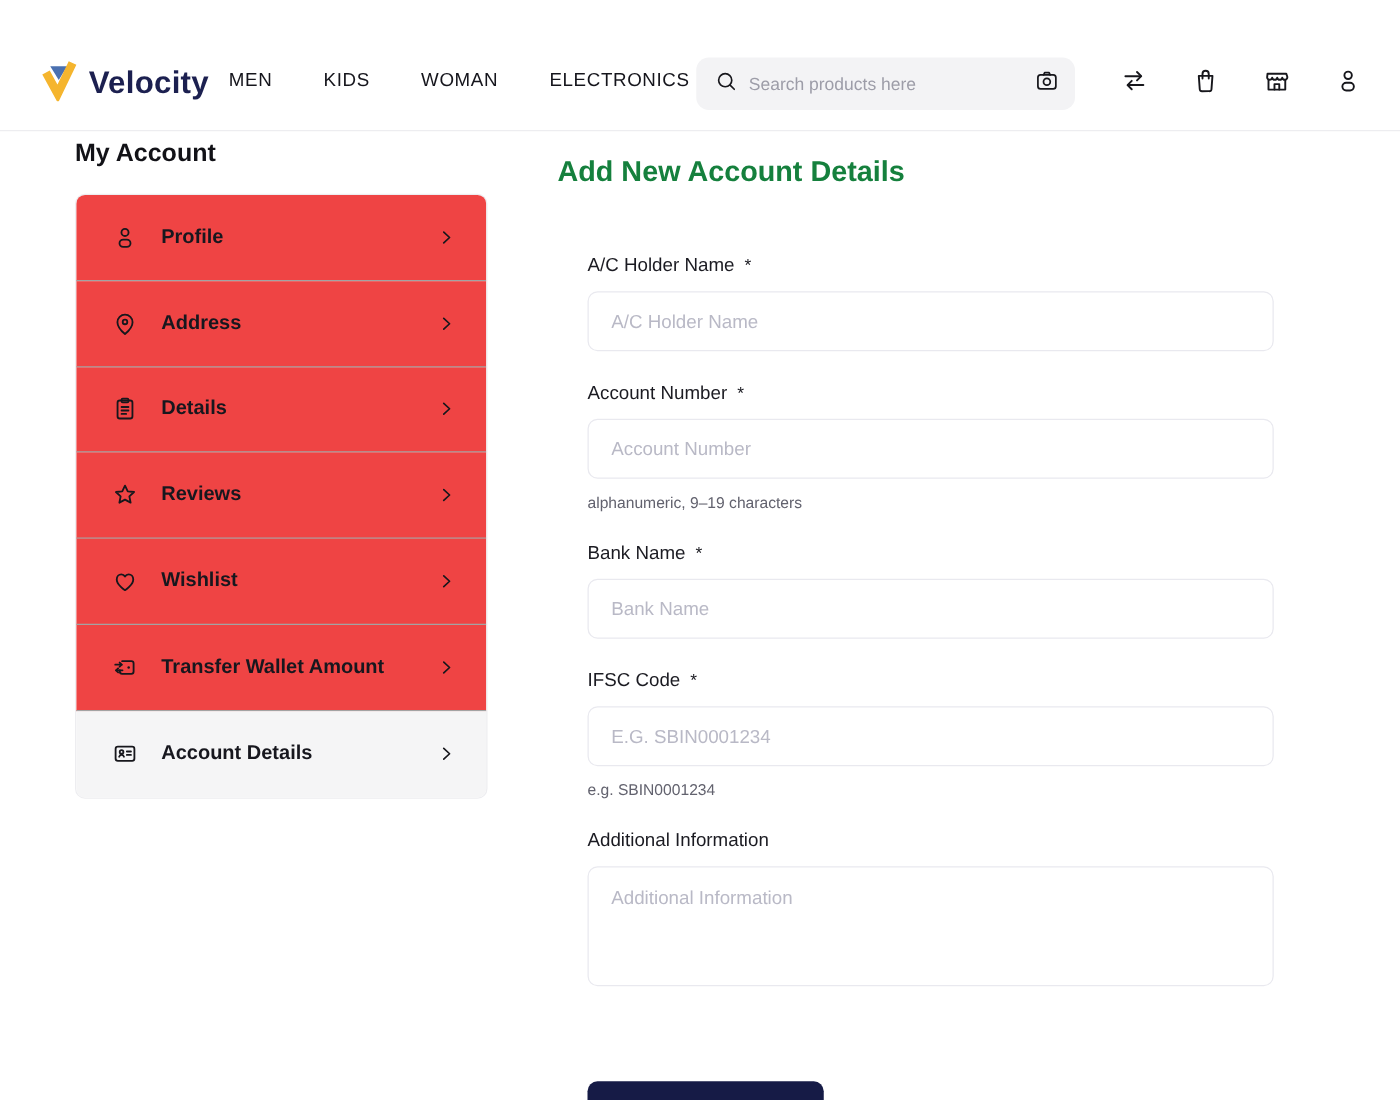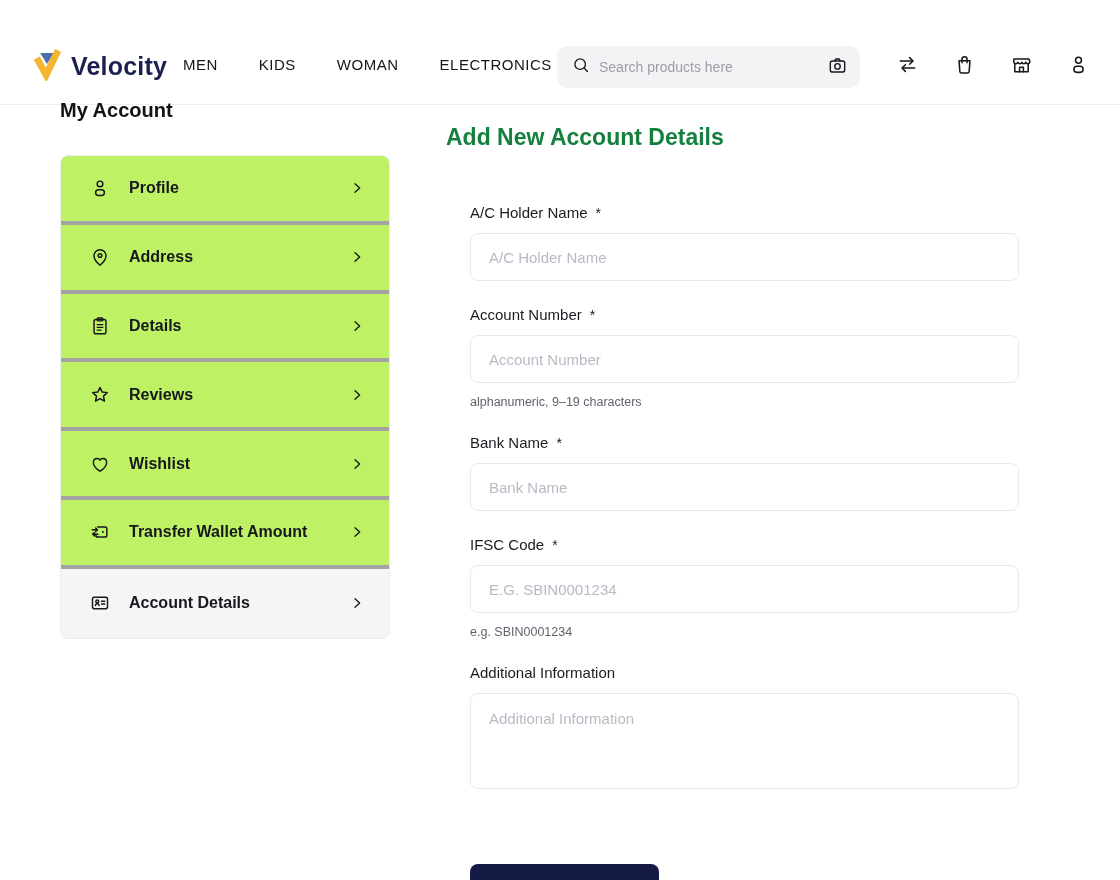--- a/index.html
+++ b/index.html
@@ -27,29 +27,29 @@
   }
   .search input {
     flex: 1; border: none; background: transparent; outline: none;
     font-size: 14px; color: #333; font-family: "Liberation Sans", sans-serif;
   }
   .search input::placeholder { color: #9d9da8; }
   .hdr-icons { position: absolute; right: 30px; top: 0; height: 77px; display: flex; align-items: center; gap: 34px; }
   svg.stroke { fill: none; stroke: #17171c; stroke-width: 1.6; stroke-linecap: round; stroke-linejoin: round; }
 
   
-  .account-title { position: absolute; left: 60px; top: 71px; font-size: 20px; font-weight: 600; color: #121217; }
+  .account-title { position: absolute; left: 60px; top: 84px; font-size: 20px; font-weight: 600; color: #121217; }
   .menu {
     position: absolute; left: 60px; top: 127px; width: 330px;
     border: 1px solid #ededf0; border-radius: 8px; background: #fff; overflow: hidden;
   }
   .menu-item {
     display: flex; align-items: center; height: 68.8px;
-    padding: 0 24px 0 28px; border-bottom: 4px solid #a3a3a3;
-    background: #bef264; cursor: pointer;
+    padding: 0 24px 0 28px; border-bottom: 1px solid #a3a3a3;
+    background: #ef4444; cursor: pointer;
   }
   .menu-item:last-child { border-bottom: none; }
   .menu-item.active { background: #f5f5f6; }
   .mi-icon { width: 22px; height: 22px; margin-right: 18px; flex: none; }
   .mi-label { font-size: 16px; font-weight: 600; color: #17171e; flex: 1; white-space: nowrap; }
   .mi-chevron { width: 16px; height: 16px; flex: none; }
   .mi-chevron svg { stroke-width: 2; }
 
   
   .main-title { position: absolute; left: 446px; top: 96px; font-size: 23px; font-weight: 700; color: #15803d; }

